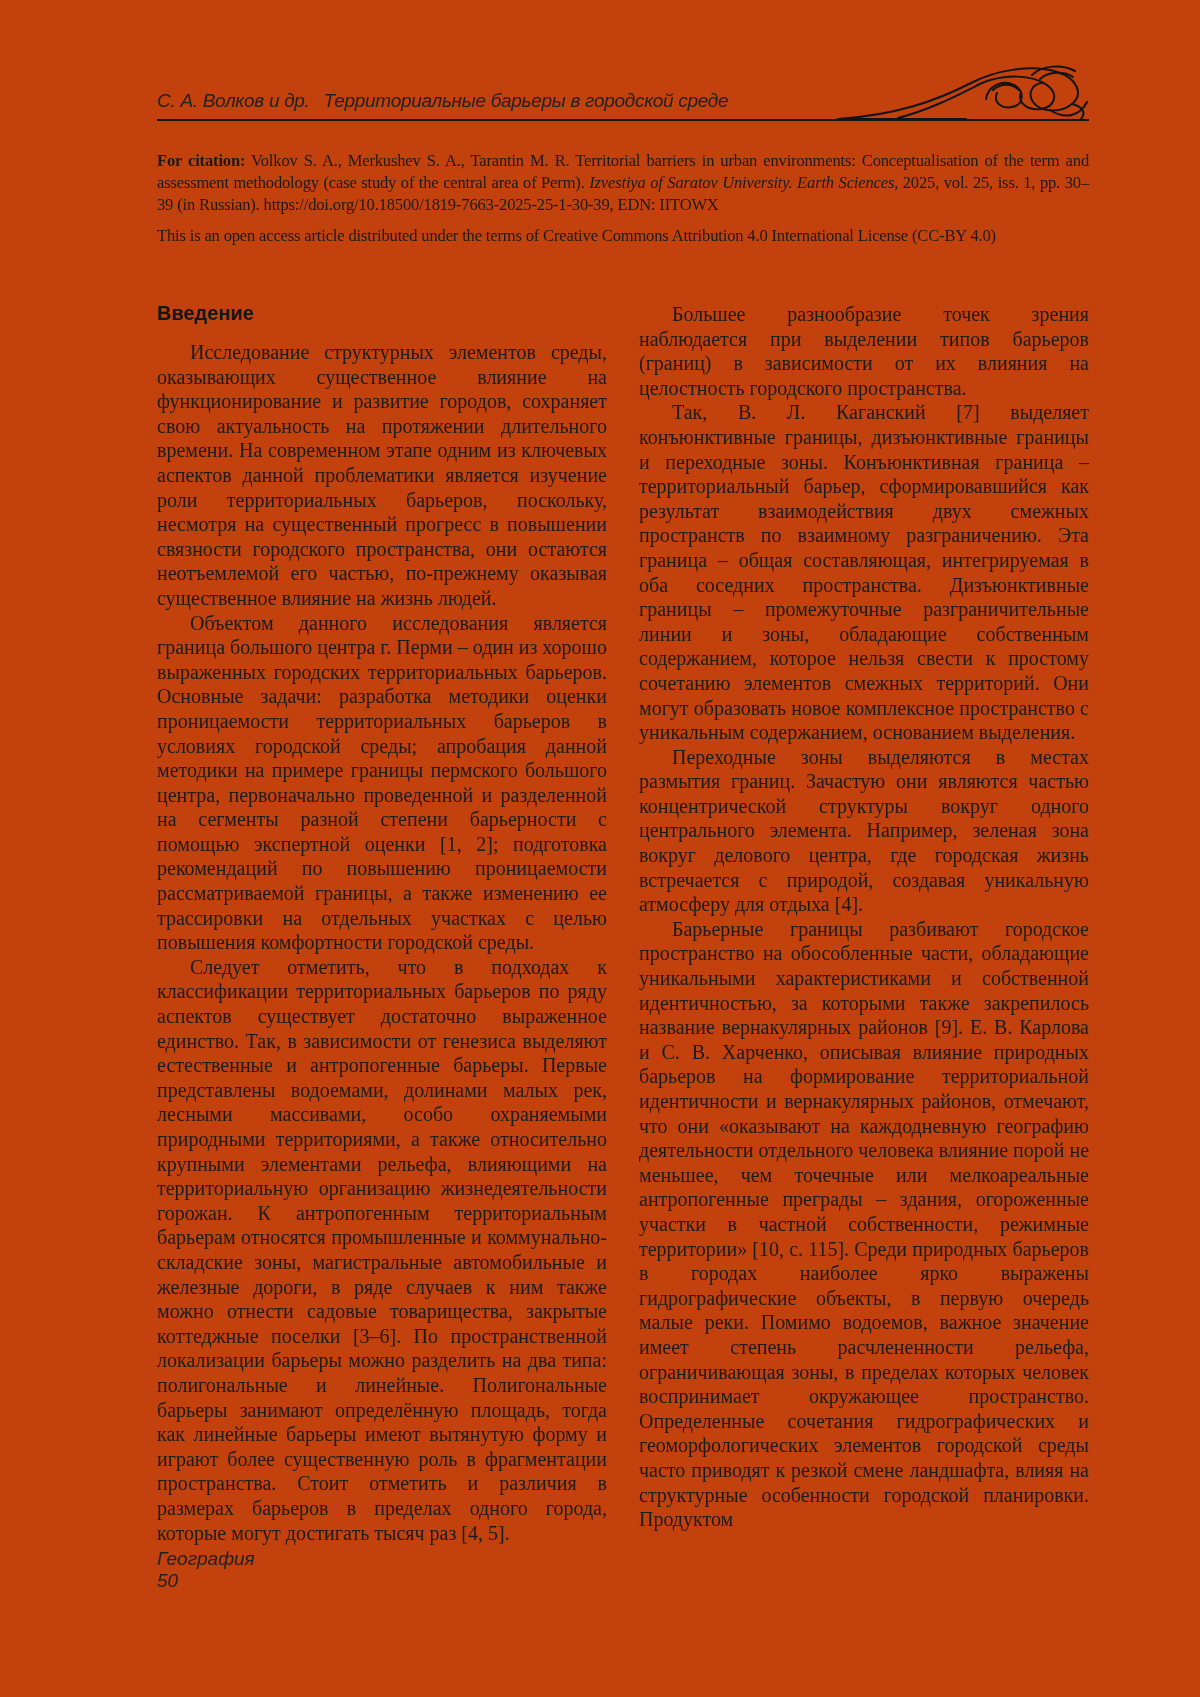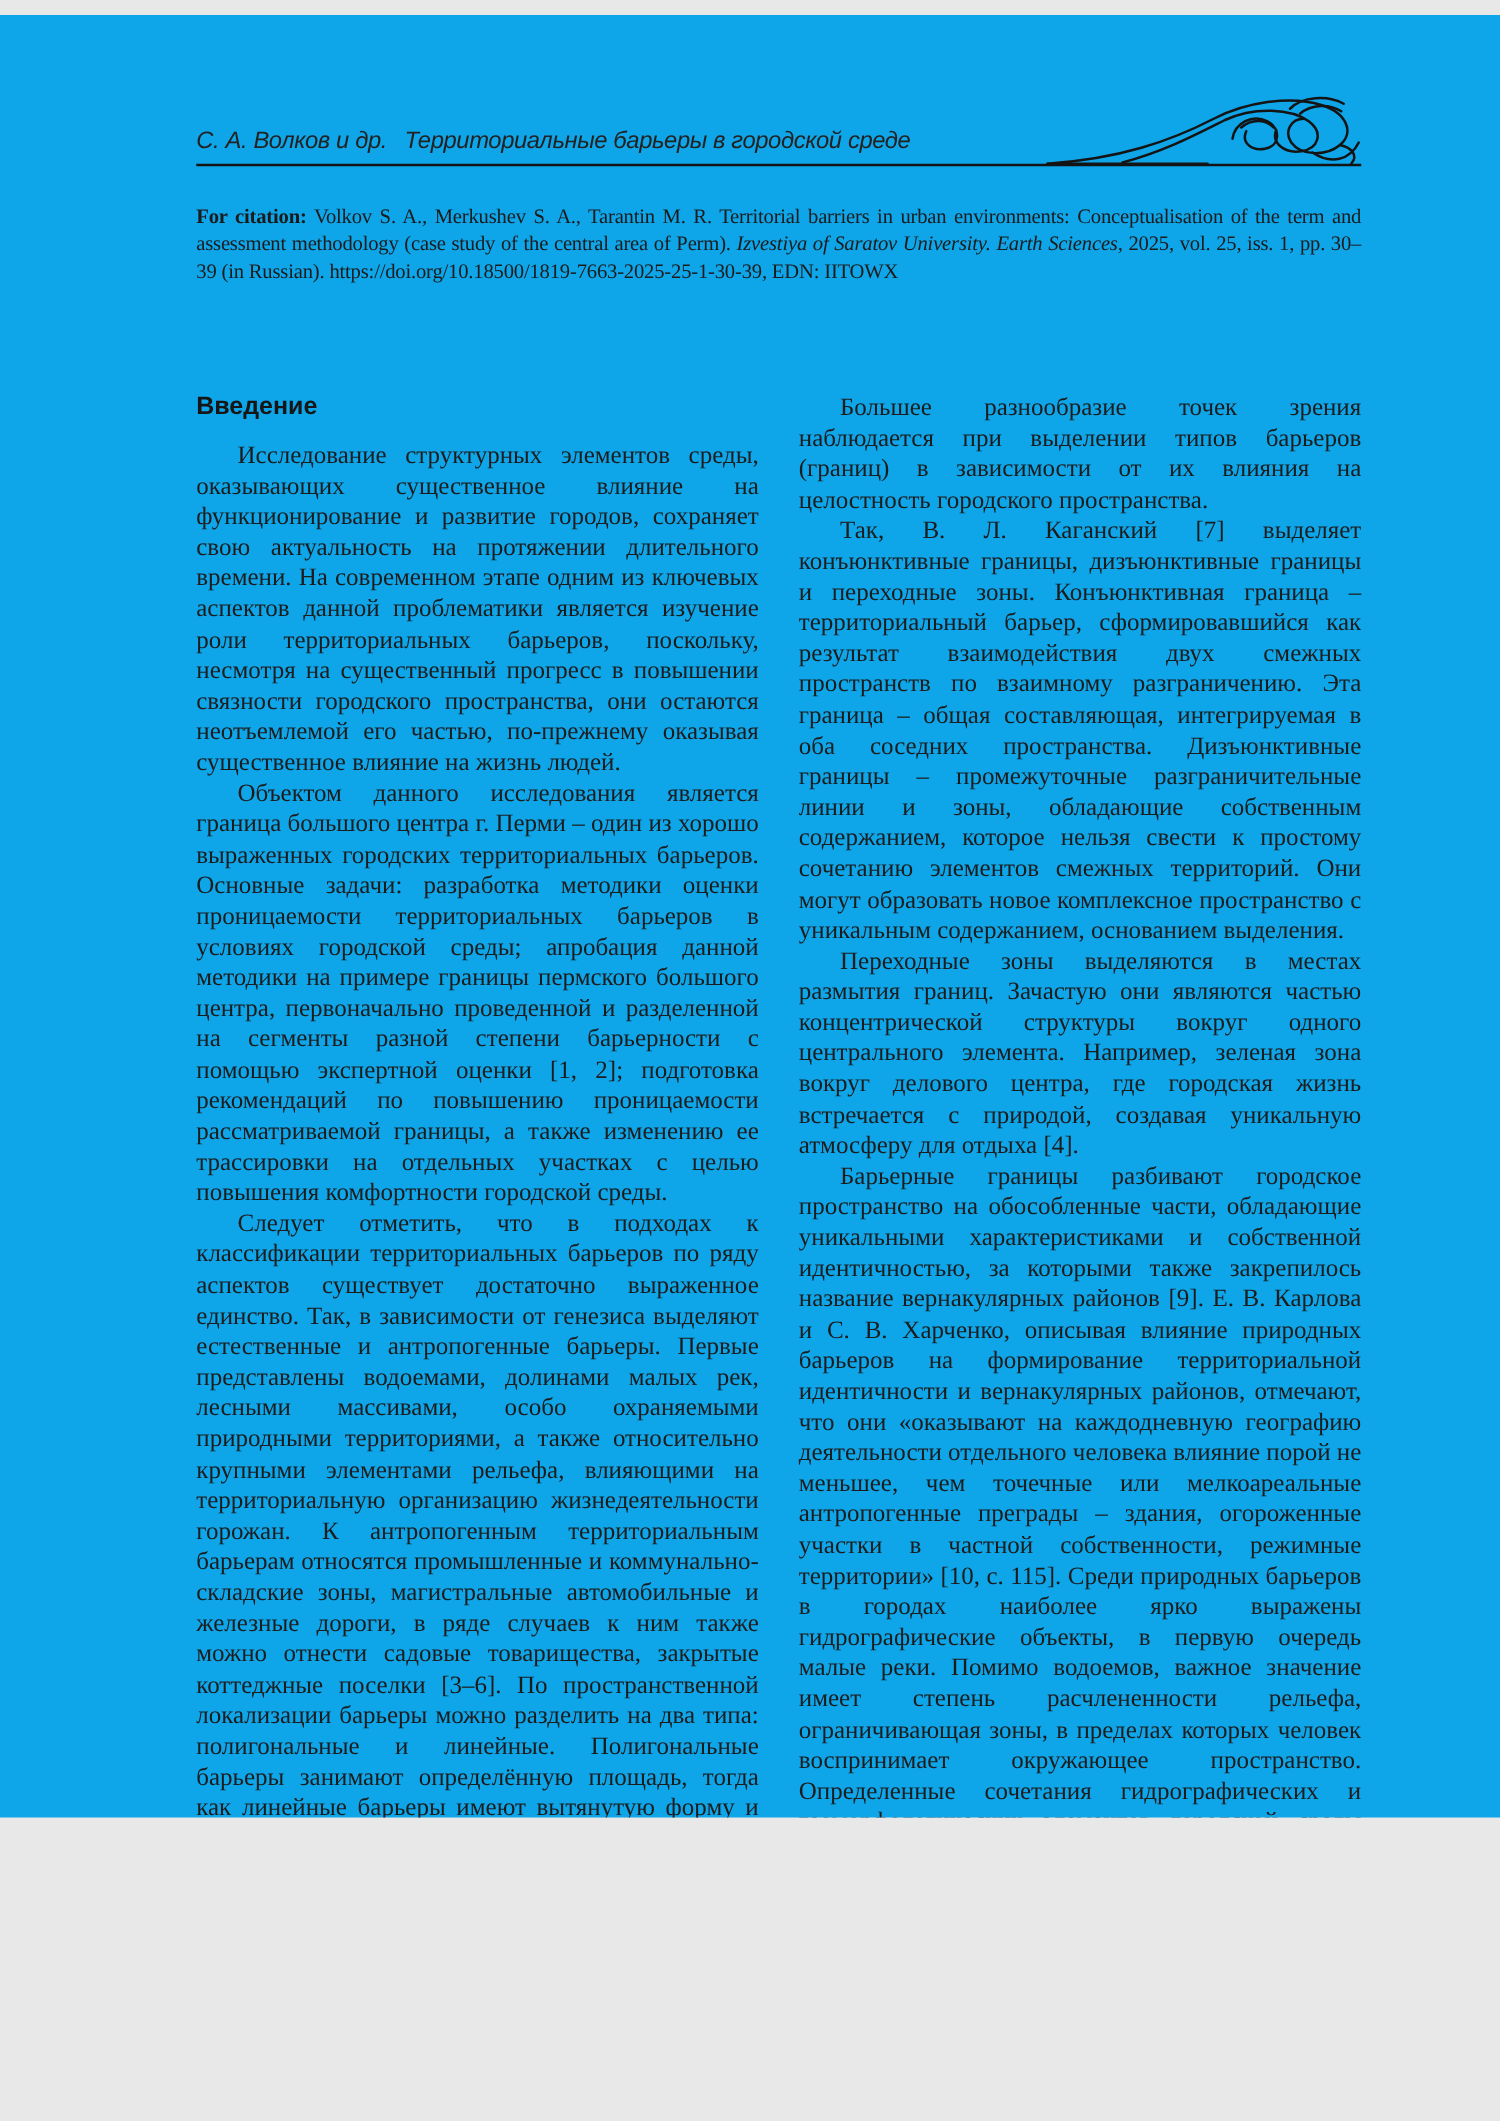--- a/index.html
+++ b/index.html
@@ -1,20 +1,20 @@
 <!DOCTYPE html>
 <html lang="ru"><head>
 <meta charset="utf-8">
 <style>
   html,body{margin:0;padding:0;background:#e8e8e8;}
   .page{
     position:relative;
-    width:1200px;height:1442px;
-    margin:12px auto;
-    background:#0ea5e9;
+    width:1200px;height:1697px;
+    margin:0 auto;
+    background:#c2410c;
     color:#1b1b1b;
     overflow:hidden;
   }
   
   .running-head{
     position:absolute;left:157px;top:90px;width:700px;
     font-family:"Liberation Sans",sans-serif;
     font-style:italic;
     font-size:19px;
     letter-spacing:-0.3px;
@@ -100,20 +100,21 @@
         <path d="M214 46 C 229 56, 244 52, 251 38"></path>
         <path d="M2 55 L 130 55"></path>
       </g>
     </svg>
   </div>
 
   <div class="head-rule"></div>
 
   <div class="citation">
     <p><span class="bold">For citation:</span><span> Volkov S. A., Merkushev S. A., Tarantin M. R. Territorial barriers in urban environments: Conceptualisation of the term and assessment methodology (case study of the central area of Perm). </span><span class="italic">Izvestiya of Saratov University. Earth Sciences</span><span>, 2025, vol. 25, iss. 1, pp. 30–39 (in Russian). https://doi.org/10.18500/1819-7663-2025-25-1-30-39, EDN:  IITOWX</span></p>
+    <p class="license">This is an open access article distributed under the terms of Creative Commons Attribution 4.0 International License (CC-BY 4.0)</p>
   </div>
 
   <div class="columns">
     <div class="col">
       <h2 class="section-heading">Введение</h2>
       <p class="body-par" lang="ru">Исследование структурных элементов среды, оказывающих существенное влияние на функционирование и развитие городов, сохраняет свою актуальность на протяжении длительного времени. На современном этапе одним из ключевых аспектов данной проблематики является изучение роли территориальных барьеров, поскольку, несмотря на существенный прогресс в повышении связности городского пространства, они остаются неотъемлемой его частью, по-прежнему оказывая существенное влияние на жизнь людей.</p>
       <p class="body-par" lang="ru">Объектом данного исследования является граница большого центра г. Перми – один из хорошо выраженных городских территориальных барьеров. Основные задачи: разработка методики оценки проницаемости территориальных барьеров в условиях городской среды; апробация данной методики на примере границы пермского большого центра, первоначально проведенной и разделенной на сегменты разной степени барьерности с помощью экспертной оценки [1, 2]; подготовка рекомендаций по повышению проницаемости рассматриваемой границы, а также изменению ее трассировки на отдельных участках с целью повышения комфортности городской среды.</p>
       <p class="body-par" lang="ru">Следует отметить, что в подходах к классификации территориальных барьеров по ряду аспектов существует достаточно выраженное единство. Так, в зависимости от генезиса выделяют естественные и антропогенные барьеры. Первые представлены водоемами, долинами малых рек, лесными массивами, особо охраняемыми природными территориями, а также относительно крупными элементами рельефа, влияющими на территориальную организацию жизнедеятельности горожан. К антропогенным территориальным барьерам относятся промышленные и коммунально-складские зоны, магистральные автомобильные и железные дороги, в ряде случаев к ним также можно отнести садовые товарищества, закрытые коттеджные поселки [3–6]. По пространственной локализации барьеры можно разделить на два типа: полигональные и линейные. Полигональные барьеры занимают определённую площадь, тогда как линейные барьеры имеют вытянутую форму и играют более существенную роль в фрагментации пространства. Стоит отметить и различия в размерах барьеров в пределах одного города, которые могут достигать тысяч раз [4, 5].</p>
     </div>
     <div class="col">

